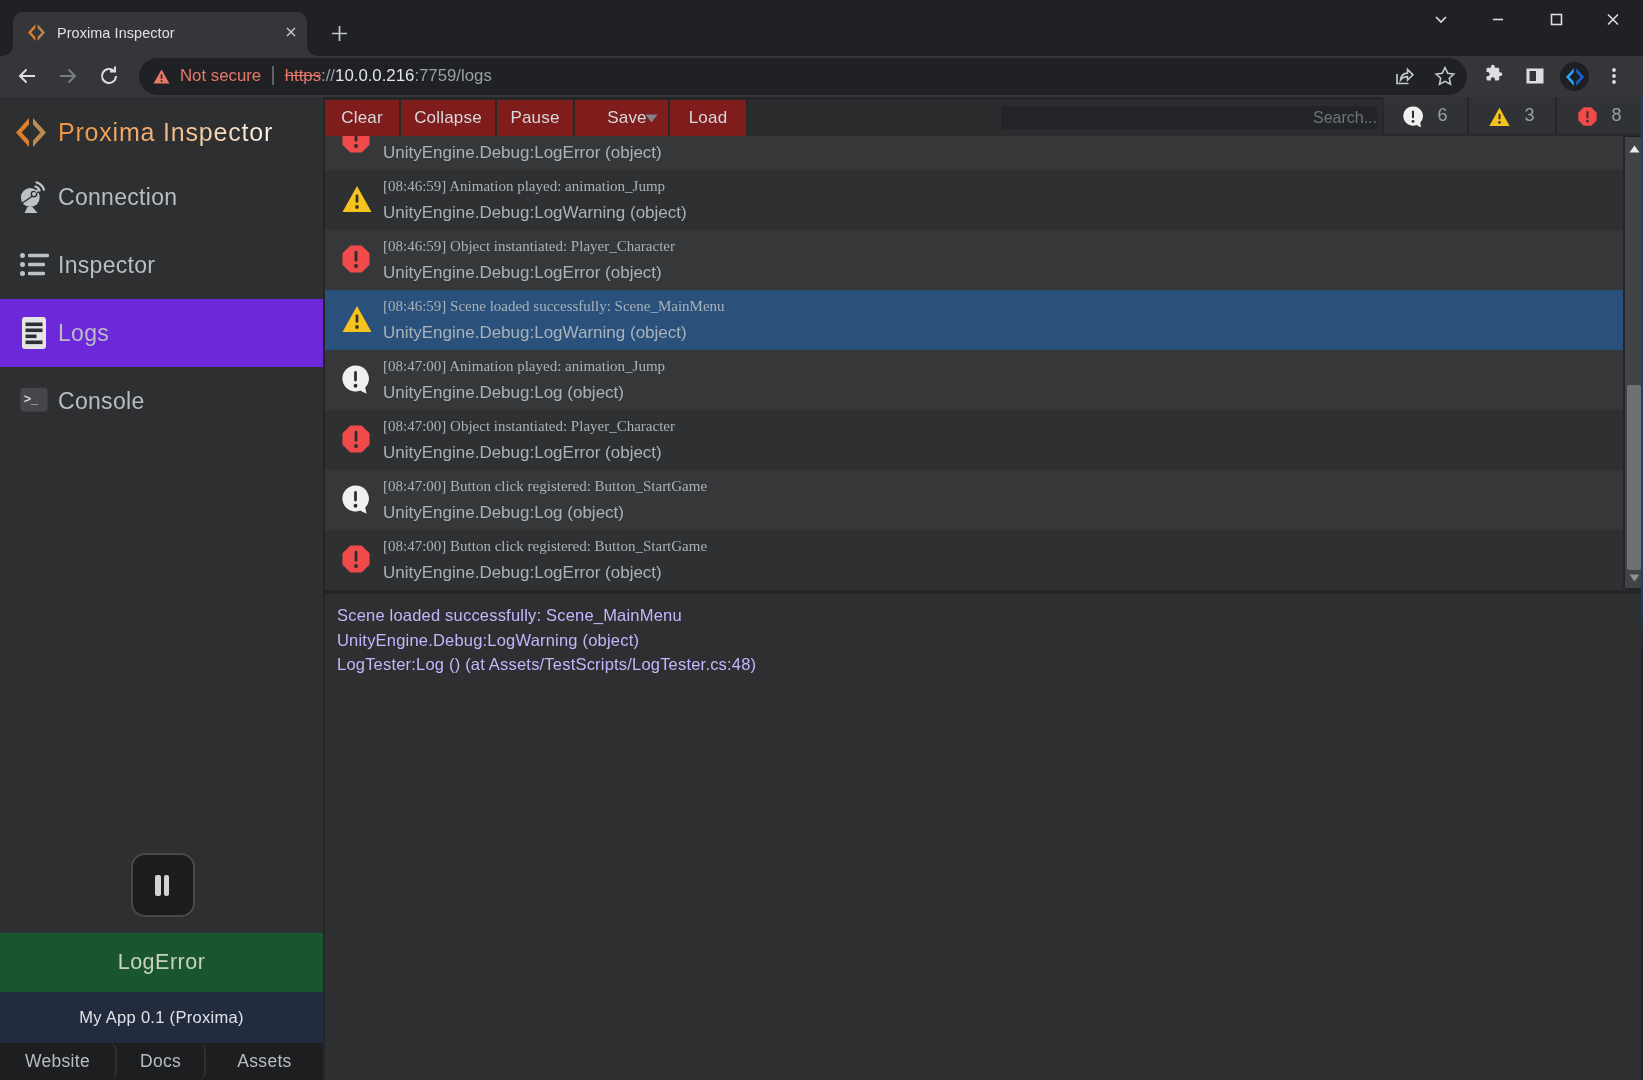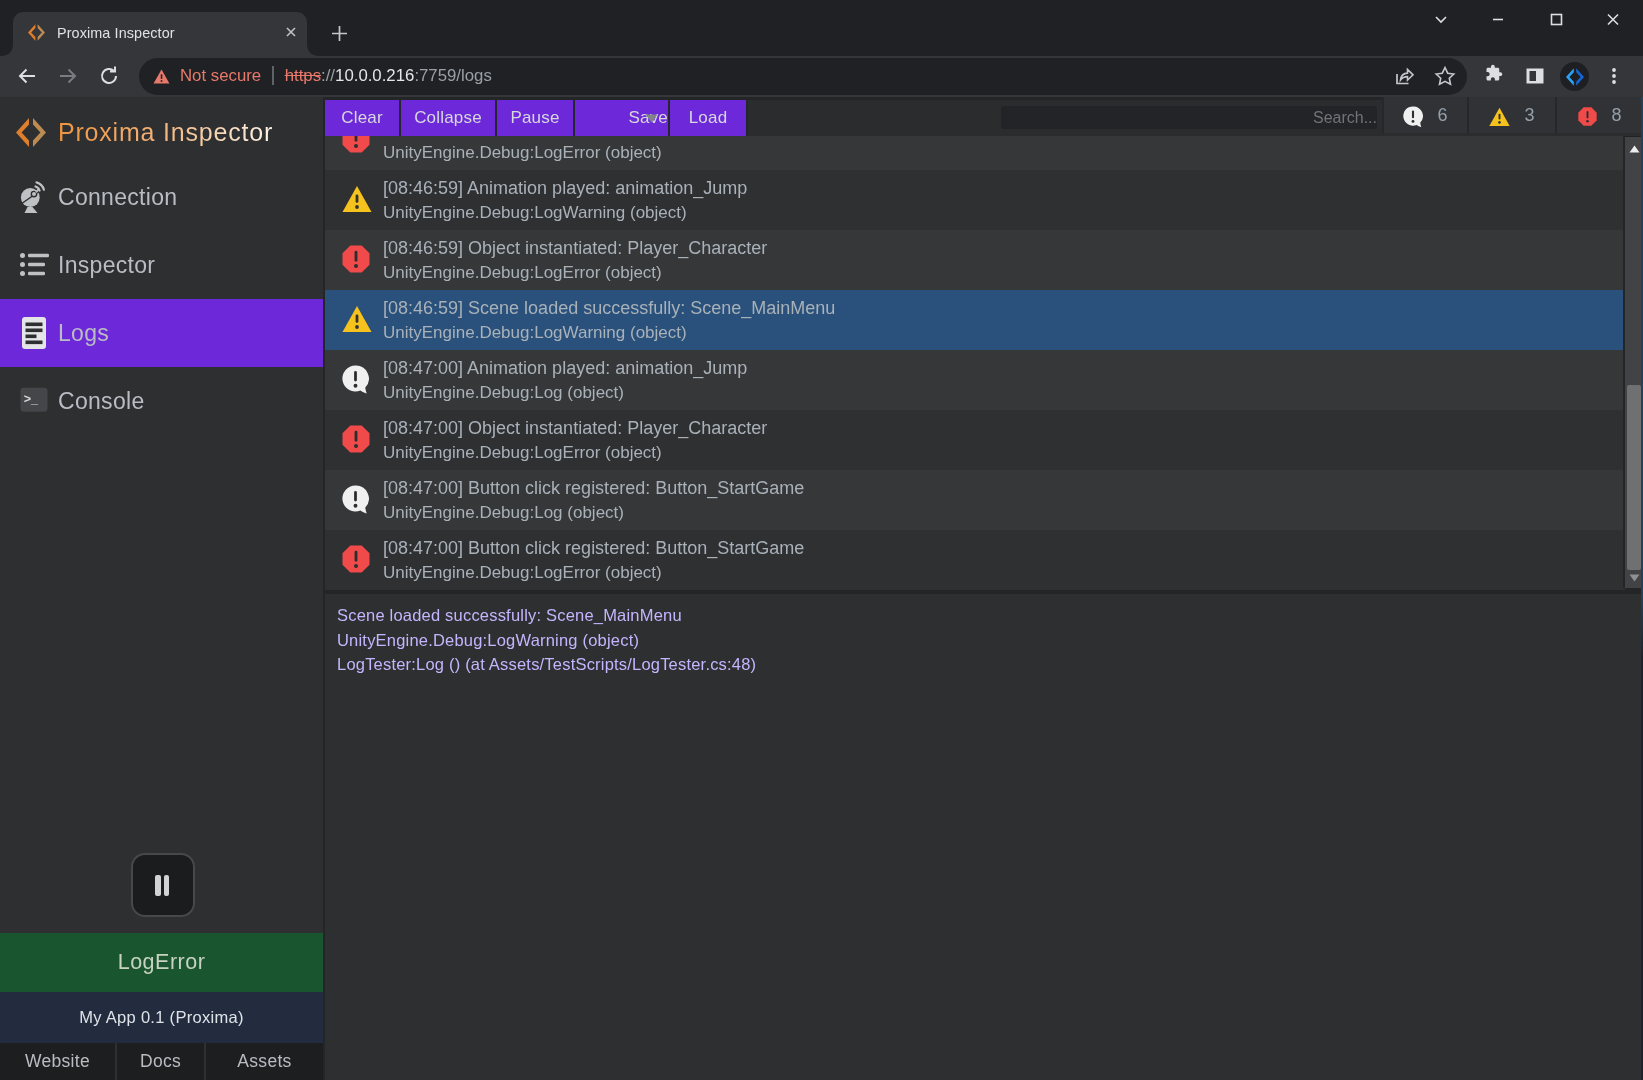--- a/index.html
+++ b/index.html
@@ -34,38 +34,38 @@
   .navitem { left:0; width:323px; height:68px; }
   .navitem.active { background:#6d28d9; }
   .navlabel { position:absolute; left:58px; top:50%; transform:translateY(-50%); font-size:23px; color:#b9bdc3; letter-spacing:0.3px; }
   .navico { position:absolute; left:19px; top:50%; transform:translateY(-50%); width:30px; height:30px; }
 
   #pausebtn { left:131px; top:756px; width:64px; height:64px; background:#1b1c1e; border:2px solid #47484a; border-radius:14px; }
   #pausebtn .bar { position:absolute; top:20px; width:5.5px; height:21px; background:#d2d3d4; border-radius:2px; }
   #connected { left:0; top:836px; width:323px; height:59px; background:#19552e; color:#c8d2c2; font-size:21.5px; letter-spacing:0.5px; text-align:center; line-height:59px; }
   #appbar { left:0; top:895px; width:323px; height:51px; background:#222c3e; color:#dfe3e8; font-size:16.5px; letter-spacing:0.3px; text-align:center; line-height:51px; }
   #sfooter { left:0; top:946px; width:323px; height:37px; background:#1d1e20; display:flex; }
-  #sfooter div { text-align:center; line-height:36px; font-size:17.5px; color:#b9bdc2; letter-spacing:0.3px; border-right:2px solid #2e2f31; }
+  #sfooter div { text-align:center; line-height:36px; font-size:17.5px; color:#b9bdc2; letter-spacing:0.3px; border-right:2px solid #2e2f31;border-radius:8px; }
   #sfooter div:last-child { border-right:none; }
 
   
   #main { left:325px; top:0; width:1318px; height:983px; }
   #toolbar { left:0; top:3px; width:1318px; height:36px; background:#2b2c2e; display:flex; }
-  .tbtn { height:36px; line-height:36px; text-align:center; font-size:17px; color:#d6d9dc; background:#6d28d9; border-right:2px solid #26272a; letter-spacing:0.2px; }
+  .tbtn { height:36px; line-height:36px; text-align:center; font-size:17px; color:#d6d9dc; background:#7f1d1d; border-right:2px solid #26272a; letter-spacing:0.2px; }
   #searchbox { position:absolute; left:676px; top:9px; width:376px; height:23px; background:#232427; border-radius:3px; color:#6f7478; font-size:16px; line-height:23px; padding-left:10px;text-align:right; }
   .counter { position:absolute; top:0; height:36px; background:#313235; border-left:2px solid #26272a; display:flex; align-items:center; justify-content:center; gap:14px; }
   .cnum { font-size:18px; color:#93a1ad; }
   .cico { display:flex; align-items:center; margin-top:3px; }
 
   #loglist { left:0; top:39px; width:1318px; height:454px; overflow:hidden; }
   .row { position:absolute; left:0; width:1300px; height:60px; }
   .row.light { background:#363739; }
   .row.dark { background:#2f3032; }
   .row.sel { background:#29517b; }
-  .rline1 { position:absolute; left:58px; top:8px; font-size:18px; color:#a9b1b9; }
+  .rline1 { position:absolute; left:58px; top:8px; font-size:15px; color:#a9b1b9;font-family:Liberation Serif, serif; }
   .rline2 { position:absolute; left:58px; top:33px; font-size:17px; color:#a9b1b9; }
   .ricon { position:absolute; left:17px; top:15px; width:28px; height:28px; }
 
   
   #sbar { left:1298px; top:39px; width:20px; height:452px; background:#424346; border-left:2px solid #242527; border-top:1px solid #202123; }
   #sthumb { position:absolute; left:2px; top:248px; width:14px; height:185px; background:#6f7072; border-radius:2px; }
 
   
   #details { left:0; top:497px; width:1318px; height:486px; background:#2e2f31; padding:9px 0 0 12px; }
   #details div { font-size:16.5px; color:#c4b5fd; line-height:24.5px; letter-spacing:0.2px; }
@@ -208,21 +208,21 @@
         <div style="width:89px">Docs</div>
         <div style="flex:1">Assets</div>
       </div>
   </div>
 
   <div id="main" class="abs">
     <div id="toolbar" class="abs">
       <div class="tbtn" style="width:76px">Clear</div>
       <div class="tbtn" style="width:96px">Collapse</div>
       <div class="tbtn" style="width:78px">Pause</div>
-      <div class="tbtn" style="width:95px;position:relative;text-align:right;padding-left:11px">Save<svg style="position:absolute;left:70px;top:14px" width="13" height="9" viewBox="0 0 13 9">
+      <div class="tbtn" style="width:95px;position:relative;text-align:center;padding-left:11px">Save<svg style="position:absolute;left:70px;top:14px" width="13" height="9" viewBox="0 0 13 9">
             <path d="M0.5 0.5 H12.5 L6.5 8.5 Z" fill="#808489"></path>
           </svg></div>
       <div class="tbtn" style="width:78px">Load</div>
     </div>
     <div id="searchbox" class="abs">Search...</div>
     <div class="counter abs" style="left:1057px;width:85px">
         <span class="cico ci-info">
           <svg width="20" height="21.5" viewBox="0 0 27 29">
             <path d="M13.5 0.5 a13 13 0 1 0 4.9 25 c1.9 1.3 4.2 2.4 6.3 3 -0.7 -1.9 -1.3 -4.2 -1.4 -6.1 A13 13 0 0 0 13.5 0.5 Z" fill="#f0f0f0"></path>
             <rect x="12.1" y="6" width="2.8" height="10.5" rx="1.4" fill="#2c2d2f"></rect>

